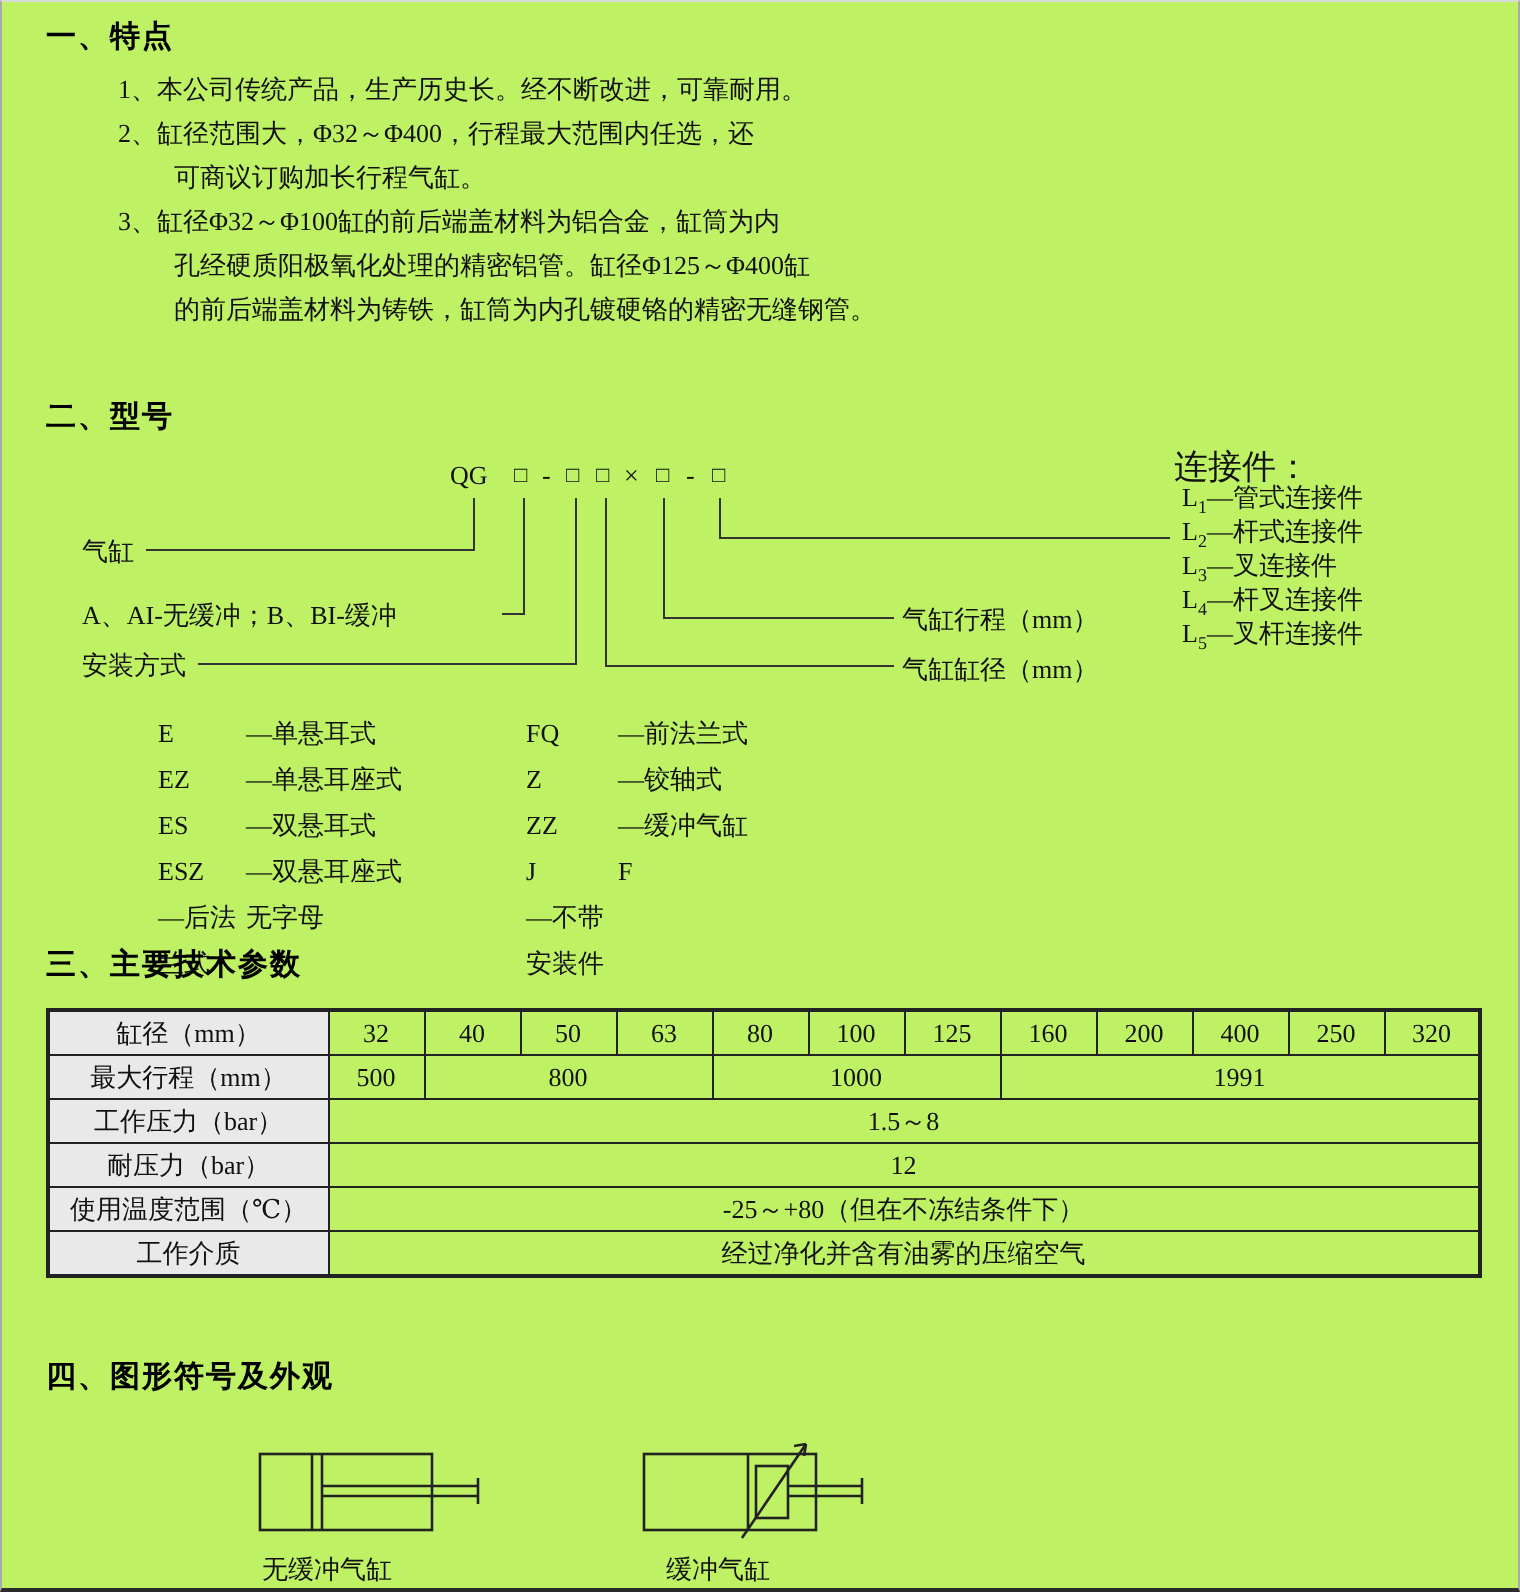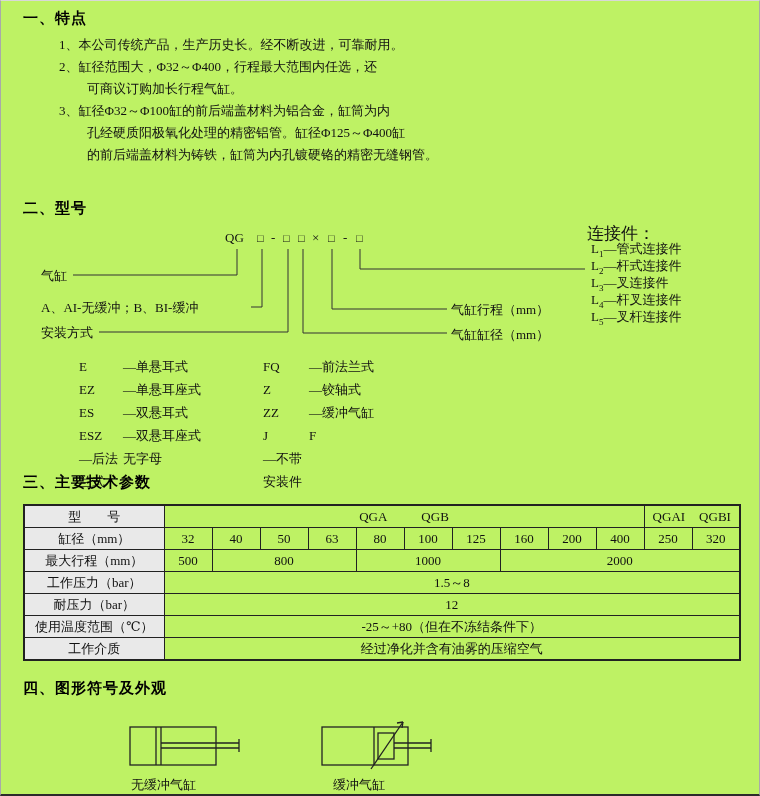--- a/index.html
+++ b/index.html
@@ -123,55 +123,40 @@
         <col style="width:48px">
         <col style="width:48px">
         <col style="width:48px">
       <col style="width:48px">
         <col style="width:48px">
         <col style="width:48px">
         <col style="width:48px">
     </colgroup>
     <tbody>
       <tr>
-        <th>型　　号</th>
-        <td colspan="10">
-          <div class="pair">
-            <span>QGA</span>
-            <span>QGB</span>
-          </div>
-        </td>
-        <td colspan="2">
-          <div class="pair pair-sm">
-            <span>QGAI</span>
-            <span>QGBI</span>
-          </div>
-        </td>
-      </tr>
-      <tr>
         <th>缸径（mm）</th>
         <td>32</td>
         <td>40</td>
         <td>50</td>
         <td>63</td>
         <td>80</td>
         <td>100</td>
         <td>125</td>
         <td>160</td>
         <td>200</td>
         <td>400</td>
         <td>250</td>
         <td>320</td>
       </tr>
       <tr>
         <th>最大行程（mm）</th>
         <td colspan="1">500</td>
         <td colspan="3">800</td>
         <td colspan="3">1000</td>
-        <td colspan="5">2000</td>
+        <td colspan="5">1991</td>
       </tr>
       <tr>
         <th>工作压力（bar）</th>
         <td colspan="12">1.5～8</td>
       </tr>
       <tr>
         <th>耐压力（bar）</th>
         <td colspan="12">12</td>
       </tr>
       <tr>

